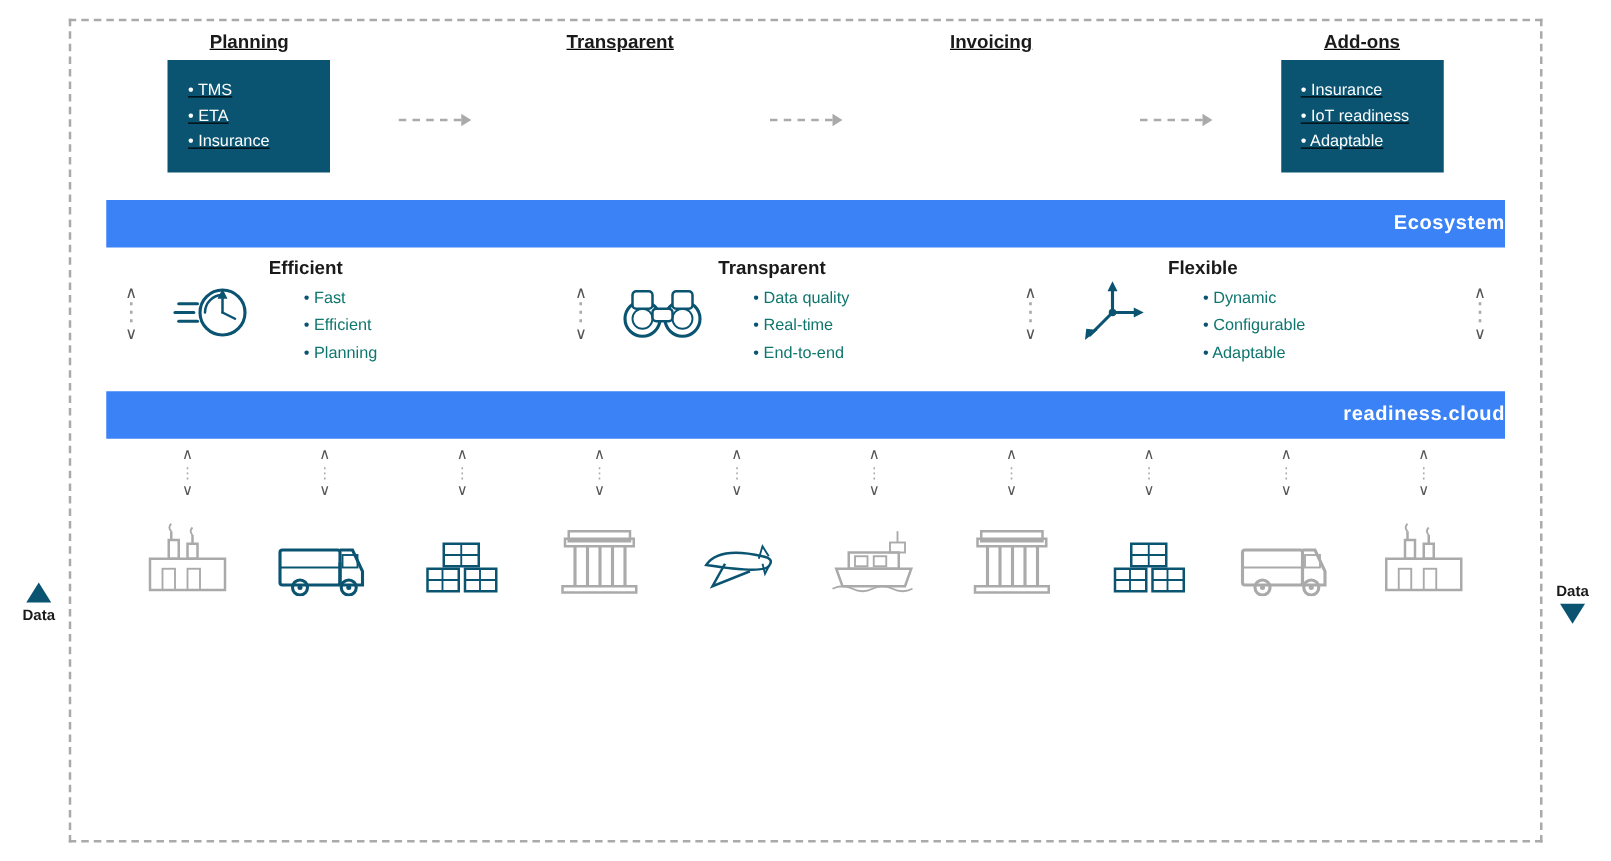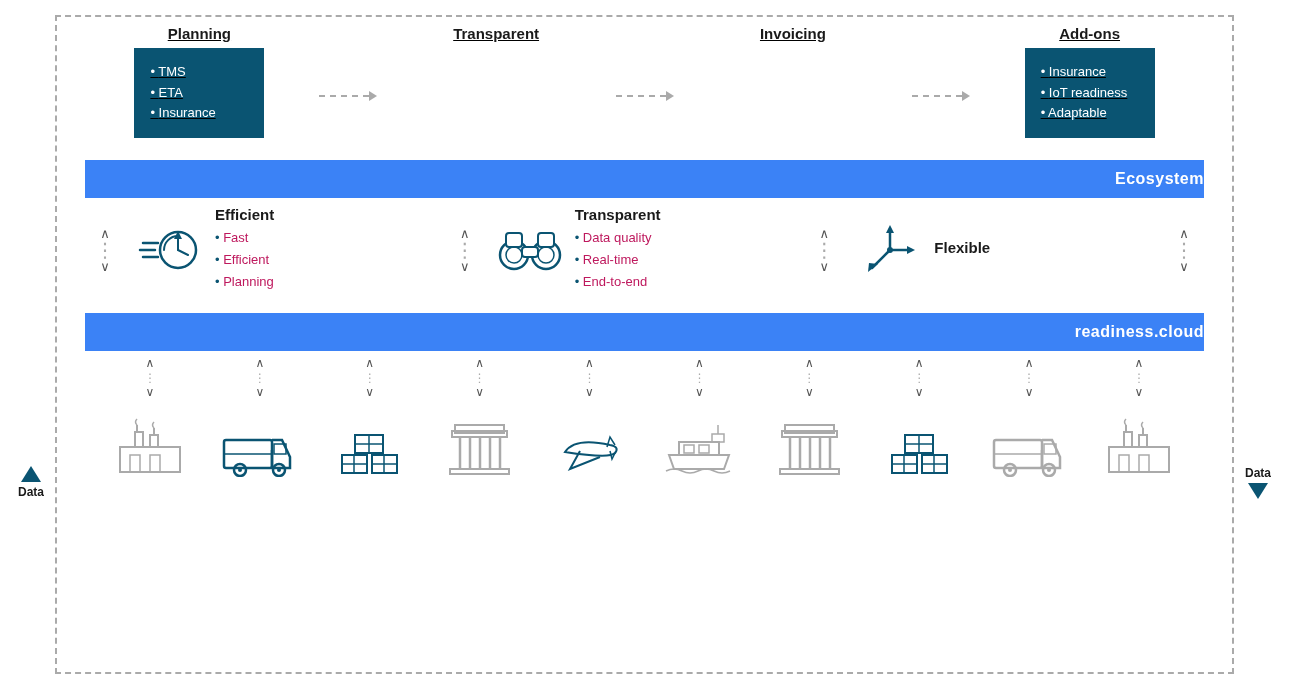--- a/index.html
+++ b/index.html
@@ -138,22 +138,23 @@
     .feature-text .feature-title {
       font-weight: bold;
       font-size: 15px;
       color: #1a1a1a;
       margin-bottom: 4px;
     }
 
     .feature-text ul {
       list-style: none;
       font-size: 13px;
-      color: #be185d;
+      color: #0f766e;
       line-height: 1.7;
+      margin-left: 28px;
     }
 
     .feature-text ul li::before {
       content: '• ';
       color: #0a5472;
     }
 
     
     .bottom-icons-section {
       margin: 0 70px;
@@ -415,20 +416,25 @@
 
           <line x1="36" y1="33" x2="54" y2="33" stroke="#0a5472" stroke-width="2.5" stroke-linecap="round"></line>
           <polygon points="58,33 50,29 50,37" fill="#0a5472"></polygon>
 
           <line x1="31" y1="35" x2="15" y2="51" stroke="#0a5472" stroke-width="2.5" stroke-linecap="round"></line>
           <polygon points="11,55 12,46 21,47" fill="#0a5472"></polygon>
         </svg>
       </div>
       <div class="feature-text">
         <div class="feature-title">Flexible</div>
+        <ul>
+          <li>Dynamic</li>
+          <li>Configurable</li>
+          <li>Adaptable</li>
+        </ul>
       </div>
     </div>
 
     <div class="double-arrow-col">
       <div class="dashed-arrow">
         <span class="arr-up"></span>
         <span style="font-size:20px;color:#aaa;line-height:0.8">⋮</span>
         <span class="arr-down"></span>
       </div>
     </div>

